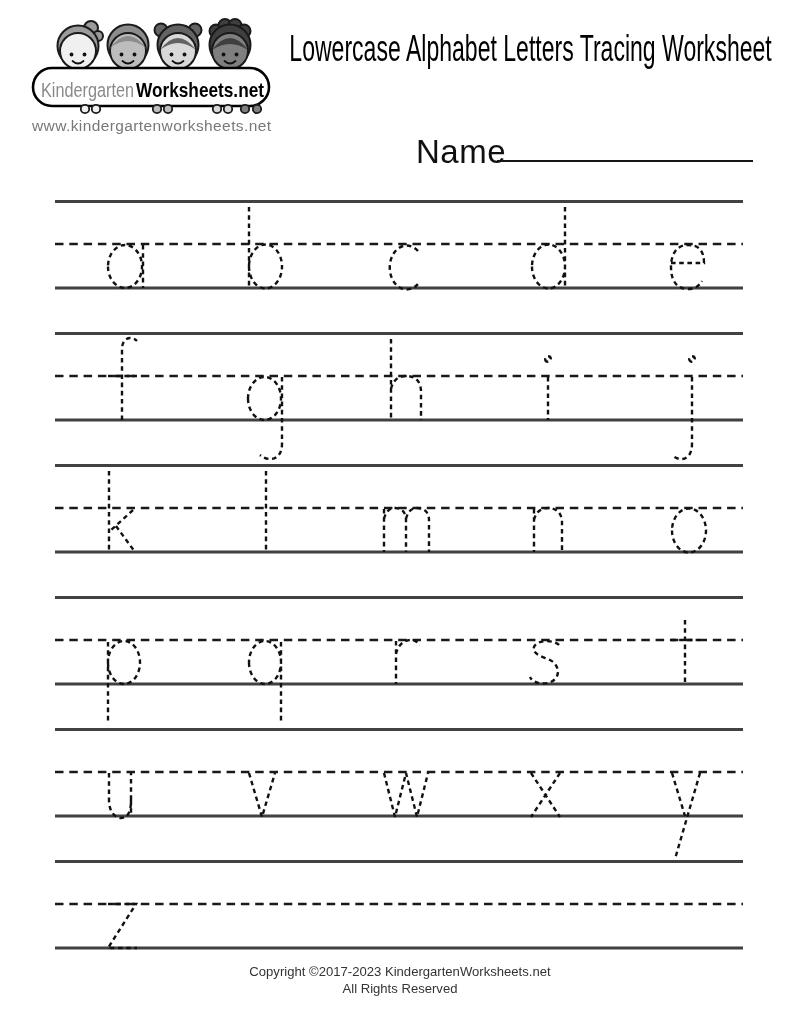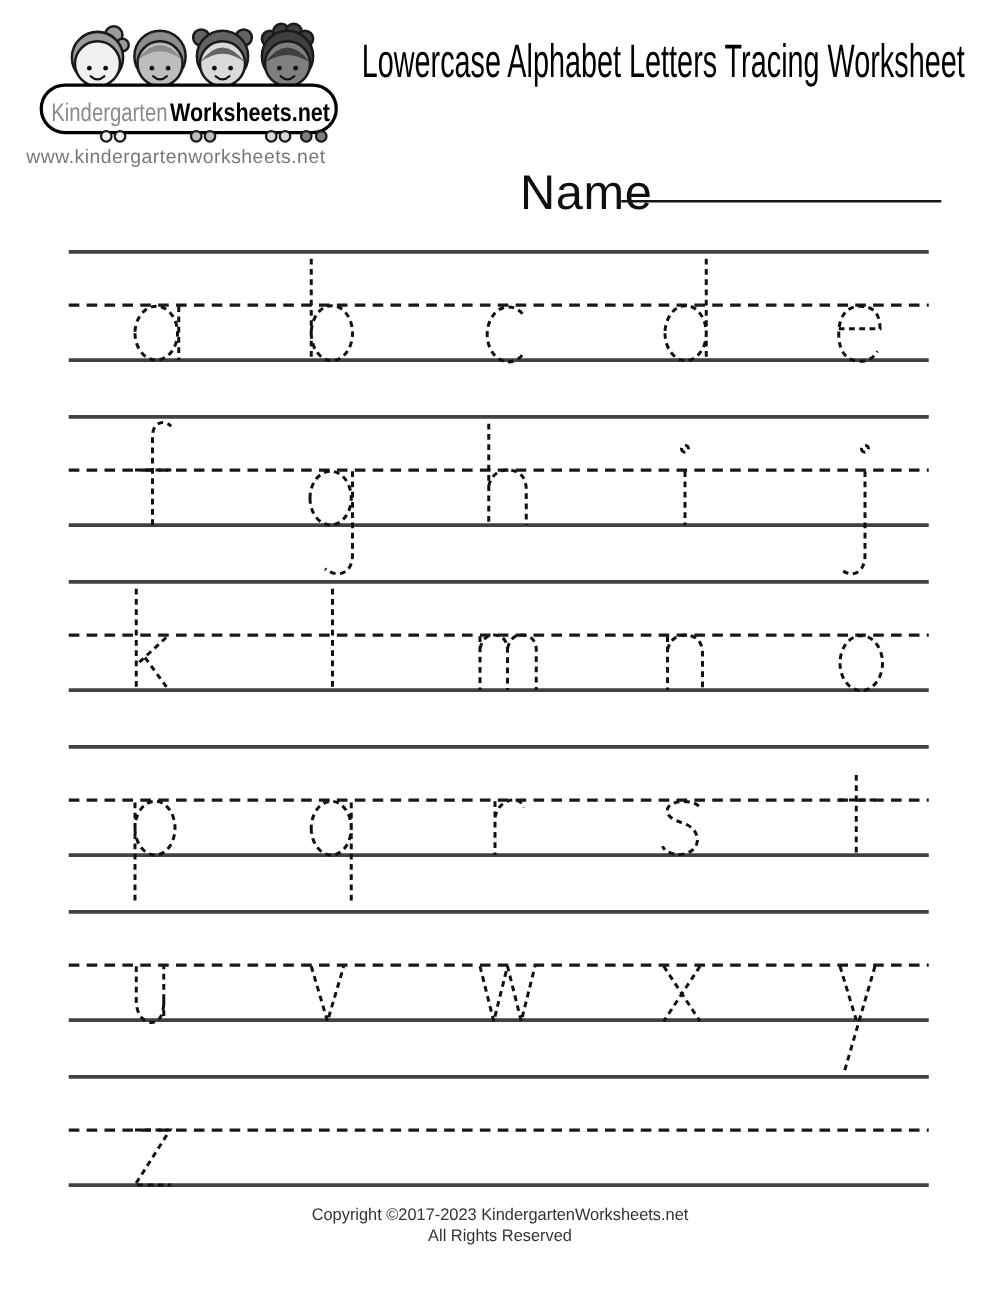--- a/index.html
+++ b/index.html
@@ -3,30 +3,30 @@
 <meta charset="utf-8">
 <style>
   html,body{margin:0;padding:0;background:#fff;}
   .page{
     position:relative;width:800px;height:1035px;background:#ffffff;overflow:hidden;
     font-family:"Liberation Sans",sans-serif;
   }
   
   .logo-svg{position:absolute;left:28px;top:12px;}
   .site-url{
-    position:absolute;left:21px;top:117px;font-size:15.5px;letter-spacing:.4px;
+    position:absolute;left:32px;top:117px;font-size:15.5px;letter-spacing:.4px;
     color:#787878;
   }
   .page-title{
     position:absolute;top:27px;right:28px;font-size:36px;font-weight:400;color:#000;
     white-space:nowrap;transform:scale(.64,1.04);transform-origin:100% 0;
   }
   
   .name-label{
-    position:absolute;left:416px;top:133px;font-size:39px;color:#101010;letter-spacing:.5px;
+    position:absolute;left:416px;top:133px;font-size:33px;color:#101010;letter-spacing:.5px;
   }
   .name-underline{
     position:absolute;left:497px;right:47px;top:136px;height:24px;
     border-bottom:2.6px solid #151515;
   }
   
   .row-svg{position:absolute;left:0;}
   
   .footer{
     position:absolute;left:0;top:963px;width:100%;text-align:center;color:#333333;

